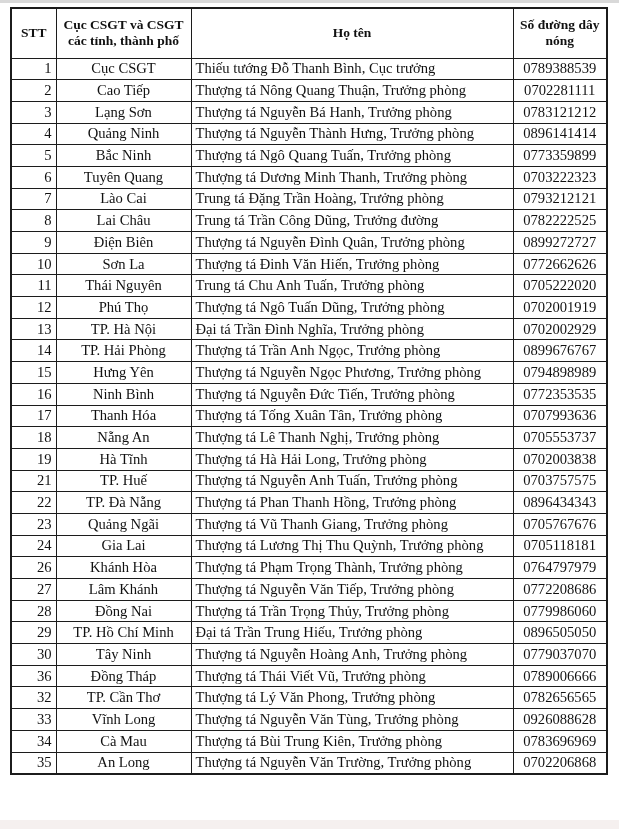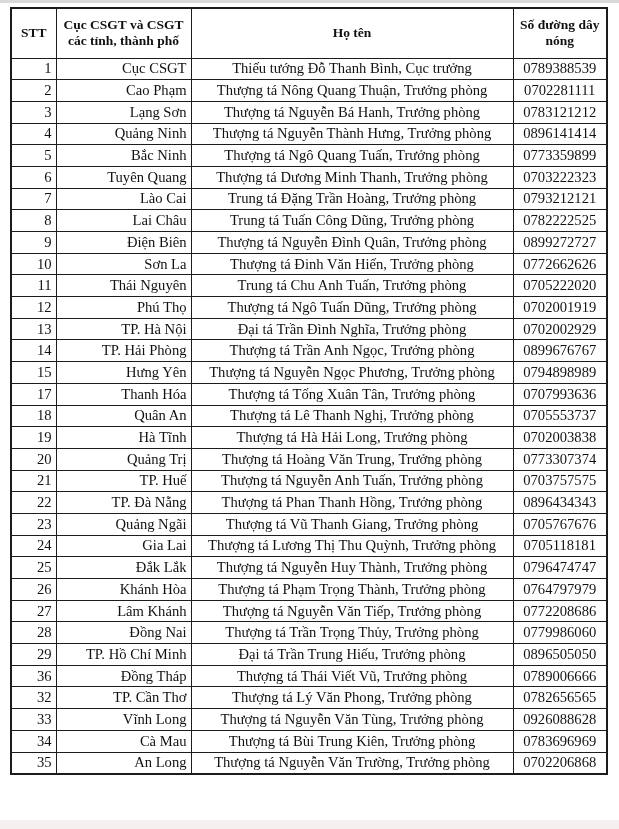--- a/index.html
+++ b/index.html
@@ -54,26 +54,26 @@
   }
   col.c-stt { width: 45px; }
   col.c-unit { width: 135px; }
   col.c-name { width: 322px; }
   col.c-phone { width: 94px; }
   td[data-name="stt-cell"] {
     text-align: right;
     padding-right: 9px;
   }
   td[data-name="unit-cell"] {
-    text-align: right;
+    text-align: center;
     padding-left: 7px;
     font-family: Liberation Serif, serif;
   }
   td[data-name="name-cell"] {
-    text-align: center;
+    text-align: left;
     padding-left: 9px;
   }
   td[data-name="hotline-cell"] {
     text-align: center;
     font-size: 15px;
   }
 </style>
 </head>
 <body>
 
@@ -96,21 +96,21 @@
   </thead>
   <tbody data-name="table-body">
       <tr data-name="table-row">
         <td data-name="stt-cell">1</td>
         <td data-name="unit-cell">Cục CSGT</td>
         <td data-name="name-cell">Thiếu tướng Đỗ Thanh Bình, Cục trưởng</td>
         <td data-name="hotline-cell">0789388539</td>
       </tr>
       <tr data-name="table-row">
         <td data-name="stt-cell">2</td>
-        <td data-name="unit-cell">Cao Phạm</td>
+        <td data-name="unit-cell">Cao Tiếp</td>
         <td data-name="name-cell">Thượng tá Nông Quang Thuận, Trưởng phòng</td>
         <td data-name="hotline-cell">0702281111</td>
       </tr>
       <tr data-name="table-row">
         <td data-name="stt-cell">3</td>
         <td data-name="unit-cell">Lạng Sơn</td>
         <td data-name="name-cell">Thượng tá Nguyễn Bá Hanh, Trưởng phòng</td>
         <td data-name="hotline-cell">0783121212</td>
       </tr>
       <tr data-name="table-row">
@@ -133,21 +133,21 @@
       </tr>
       <tr data-name="table-row">
         <td data-name="stt-cell">7</td>
         <td data-name="unit-cell">Lào Cai</td>
         <td data-name="name-cell">Trung tá Đặng Trần Hoàng, Trưởng phòng</td>
         <td data-name="hotline-cell">0793212121</td>
       </tr>
       <tr data-name="table-row">
         <td data-name="stt-cell">8</td>
         <td data-name="unit-cell">Lai Châu</td>
-        <td data-name="name-cell">Trung tá Tuấn Công Dũng, Trưởng phòng</td>
+        <td data-name="name-cell">Trung tá Trần Công Dũng, Trưởng đường</td>
         <td data-name="hotline-cell">0782222525</td>
       </tr>
       <tr data-name="table-row">
         <td data-name="stt-cell">9</td>
         <td data-name="unit-cell">Điện Biên</td>
         <td data-name="name-cell">Thượng tá Nguyễn Đình Quân, Trưởng phòng</td>
         <td data-name="hotline-cell">0899272727</td>
       </tr>
       <tr data-name="table-row">
         <td data-name="stt-cell">10</td>
@@ -179,44 +179,44 @@
         <td data-name="name-cell">Thượng tá Trần Anh Ngọc, Trưởng phòng</td>
         <td data-name="hotline-cell">0899676767</td>
       </tr>
       <tr data-name="table-row">
         <td data-name="stt-cell">15</td>
         <td data-name="unit-cell">Hưng Yên</td>
         <td data-name="name-cell">Thượng tá Nguyễn Ngọc Phương, Trưởng phòng</td>
         <td data-name="hotline-cell">0794898989</td>
       </tr>
       <tr data-name="table-row">
+        <td data-name="stt-cell">16</td>
+        <td data-name="unit-cell">Ninh Bình</td>
+        <td data-name="name-cell">Thượng tá Nguyễn Đức Tiến, Trưởng phòng</td>
+        <td data-name="hotline-cell">0772353535</td>
+      </tr>
+      <tr data-name="table-row">
         <td data-name="stt-cell">17</td>
         <td data-name="unit-cell">Thanh Hóa</td>
         <td data-name="name-cell">Thượng tá Tống Xuân Tân, Trưởng phòng</td>
         <td data-name="hotline-cell">0707993636</td>
       </tr>
       <tr data-name="table-row">
         <td data-name="stt-cell">18</td>
-        <td data-name="unit-cell">Quân An</td>
+        <td data-name="unit-cell">Nẵng An</td>
         <td data-name="name-cell">Thượng tá Lê Thanh Nghị, Trưởng phòng</td>
         <td data-name="hotline-cell">0705553737</td>
       </tr>
       <tr data-name="table-row">
         <td data-name="stt-cell">19</td>
         <td data-name="unit-cell">Hà Tĩnh</td>
         <td data-name="name-cell">Thượng tá Hà Hải Long, Trưởng phòng</td>
         <td data-name="hotline-cell">0702003838</td>
       </tr>
       <tr data-name="table-row">
-        <td data-name="stt-cell">20</td>
-        <td data-name="unit-cell">Quảng Trị</td>
-        <td data-name="name-cell">Thượng tá Hoàng Văn Trung, Trưởng phòng</td>
-        <td data-name="hotline-cell">0773307374</td>
-      </tr>
-      <tr data-name="table-row">
         <td data-name="stt-cell">21</td>
         <td data-name="unit-cell">TP. Huế</td>
         <td data-name="name-cell">Thượng tá Nguyễn Anh Tuấn, Trưởng phòng</td>
         <td data-name="hotline-cell">0703757575</td>
       </tr>
       <tr data-name="table-row">
         <td data-name="stt-cell">22</td>
         <td data-name="unit-cell">TP. Đà Nẵng</td>
         <td data-name="name-cell">Thượng tá Phan Thanh Hồng, Trưởng phòng</td>
         <td data-name="hotline-cell">0896434343</td>
@@ -227,26 +227,20 @@
         <td data-name="name-cell">Thượng tá Vũ Thanh Giang, Trưởng phòng</td>
         <td data-name="hotline-cell">0705767676</td>
       </tr>
       <tr data-name="table-row">
         <td data-name="stt-cell">24</td>
         <td data-name="unit-cell">Gia Lai</td>
         <td data-name="name-cell">Thượng tá Lương Thị Thu Quỳnh, Trưởng phòng</td>
         <td data-name="hotline-cell">0705118181</td>
       </tr>
       <tr data-name="table-row">
-        <td data-name="stt-cell">25</td>
-        <td data-name="unit-cell">Đắk Lắk</td>
-        <td data-name="name-cell">Thượng tá Nguyễn Huy Thành, Trưởng phòng</td>
-        <td data-name="hotline-cell">0796474747</td>
-      </tr>
-      <tr data-name="table-row">
         <td data-name="stt-cell">26</td>
         <td data-name="unit-cell">Khánh Hòa</td>
         <td data-name="name-cell">Thượng tá Phạm Trọng Thành, Trưởng phòng</td>
         <td data-name="hotline-cell">0764797979</td>
       </tr>
       <tr data-name="table-row">
         <td data-name="stt-cell">27</td>
         <td data-name="unit-cell">Lâm Khánh</td>
         <td data-name="name-cell">Thượng tá Nguyễn Văn Tiếp, Trưởng phòng</td>
         <td data-name="hotline-cell">0772208686</td>
@@ -255,20 +249,26 @@
         <td data-name="stt-cell">28</td>
         <td data-name="unit-cell">Đồng Nai</td>
         <td data-name="name-cell">Thượng tá Trần Trọng Thủy, Trưởng phòng</td>
         <td data-name="hotline-cell">0779986060</td>
       </tr>
       <tr data-name="table-row">
         <td data-name="stt-cell">29</td>
         <td data-name="unit-cell">TP. Hồ Chí Minh</td>
         <td data-name="name-cell">Đại tá Trần Trung Hiếu, Trưởng phòng</td>
         <td data-name="hotline-cell">0896505050</td>
+      </tr>
+      <tr data-name="table-row">
+        <td data-name="stt-cell">30</td>
+        <td data-name="unit-cell">Tây Ninh</td>
+        <td data-name="name-cell">Thượng tá Nguyễn Hoàng Anh, Trưởng phòng</td>
+        <td data-name="hotline-cell">0779037070</td>
       </tr>
       <tr data-name="table-row">
         <td data-name="stt-cell">36</td>
         <td data-name="unit-cell">Đồng Tháp</td>
         <td data-name="name-cell">Thượng tá Thái Viết Vũ, Trưởng phòng</td>
         <td data-name="hotline-cell">0789006666</td>
       </tr>
       <tr data-name="table-row">
         <td data-name="stt-cell">32</td>
         <td data-name="unit-cell">TP. Cần Thơ</td>

